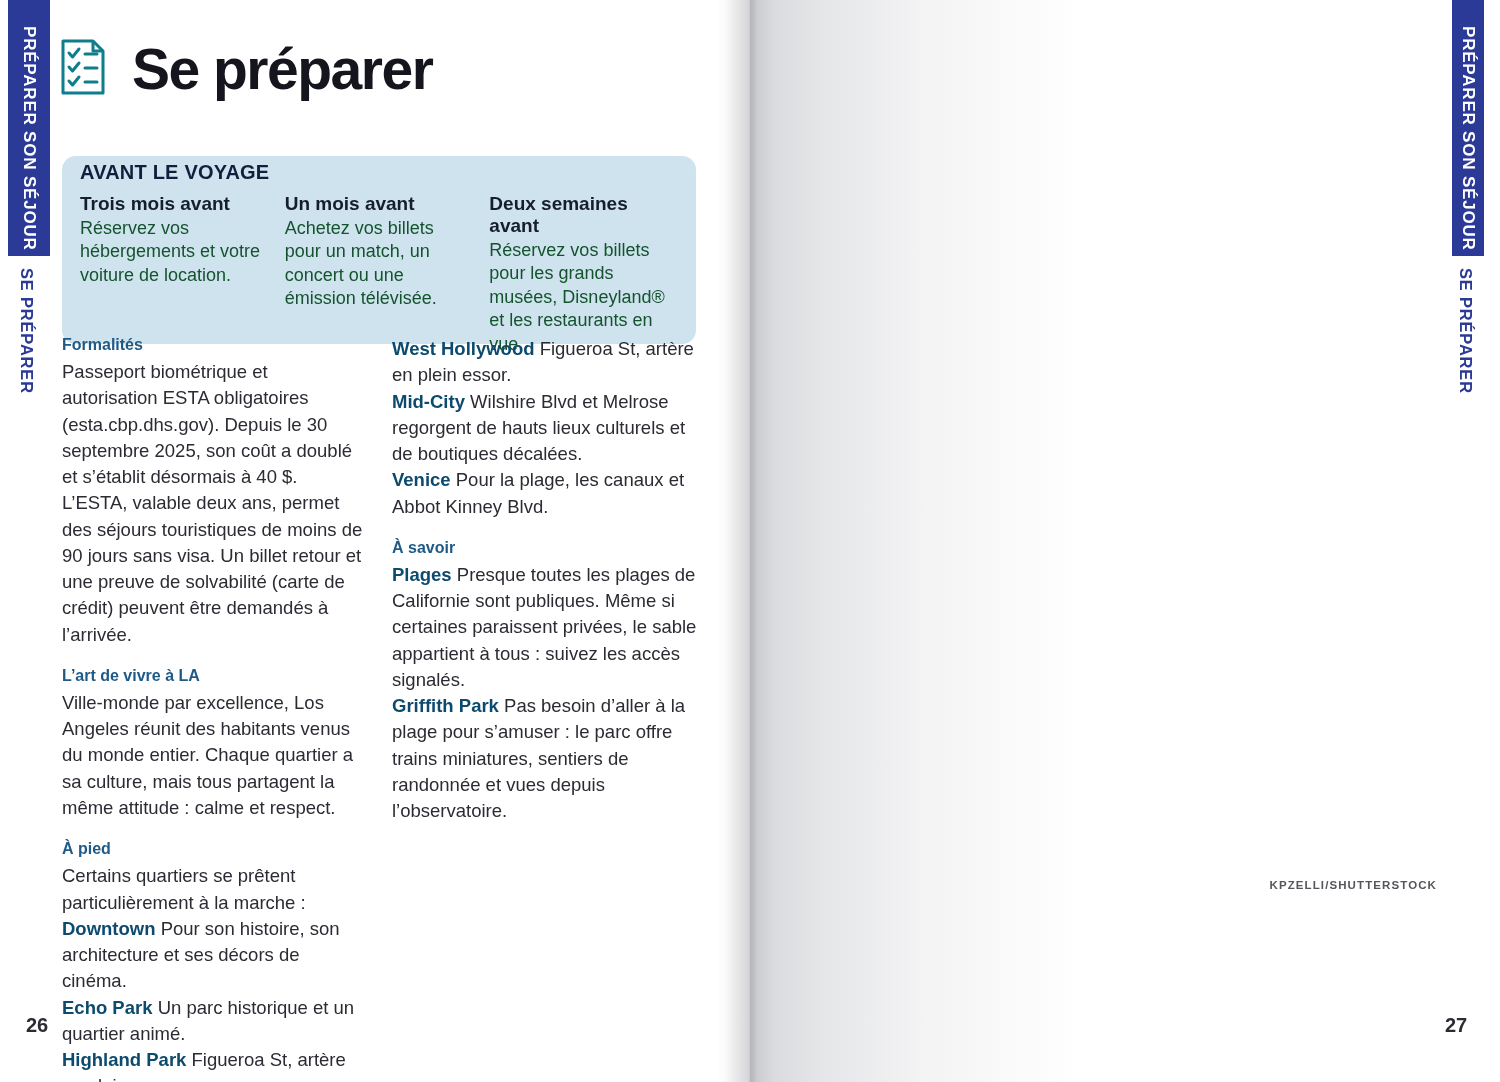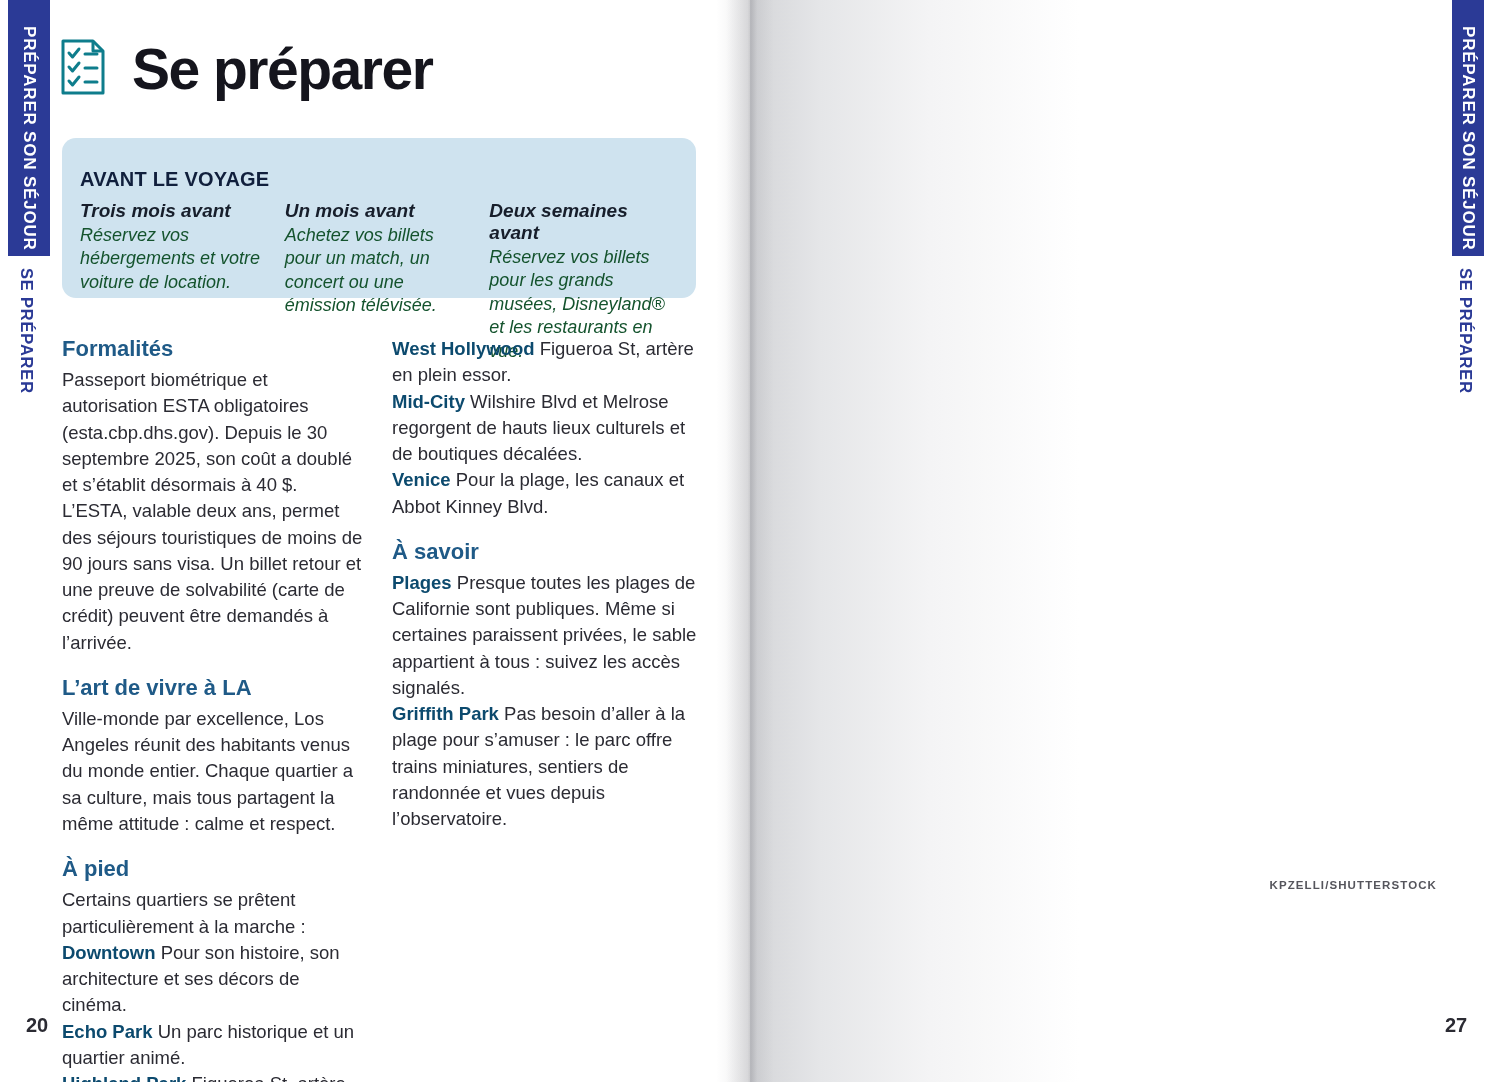--- a/index.html
+++ b/index.html
@@ -22,31 +22,31 @@
   .tab span{writing-mode:vertical-rl;color:#ffffff;font-weight:700;font-size:17px;
     letter-spacing:.8px;padding-top:26px;white-space:nowrap;}
   .subtab{position:absolute;writing-mode:vertical-rl;color:#2b3a96;font-weight:700;
     font-size:16.5px;letter-spacing:.8px;white-space:nowrap;}
   .subtab-left{left:17px;top:268px;}
   .subtab-right{left:706px;top:268px;}
   
   .title-row{position:absolute;left:60px;top:36px;display:flex;align-items:center;gap:26px;}
   .title-row h1{margin:0;font-size:57px;font-weight:800;letter-spacing:-1.5px;color:#15151d;}
   
-  .avant{position:absolute;left:62px;top:138px;width:634px;height:160px;box-sizing:border-box;
-    background:#cfe3ef;border-radius:14px;padding:30px 18px;}
+  .avant{position:absolute;left:62px;top:156px;width:634px;height:188px;box-sizing:border-box;
+    background:#cfe3ef;border-radius:14px;padding:5px 18px;}
   .avant h2{margin:0 0 9px;font-size:20px;font-weight:800;color:#101f3c;letter-spacing:.2px;}
-  .avant-cols{display:flex;gap:16px;font-style:italic;}
+  .avant-cols{display:flex;gap:16px;}
   .avant-col{flex:1;}
   .avant-col h3{margin:0 0 2px;font-size:19px;font-weight:700;color:#171e2b;}
   .avant-col p{margin:0;font-size:18px;line-height:1.3;color:#14532d;}
   
   .body-cols{position:absolute;left:62px;top:336px;width:636px;display:flex;gap:24px;}
   .bcol{width:306px;}
-  .sec-head{margin:19px 0 5px;font-size:22px;font-weight:700;color:#1f5a87;}
+  .sec-head{margin:19px 0 5px;font-size:16px;font-weight:700;color:#1f5a87;}
   .sec-head.first{margin-top:0;}
   .body-cols p{font-size:18.5px;line-height:1.42;color:#2b2b33;margin:0;}
   .body-cols p b{color:#0c4a6e;}
   
   .folio{position:absolute;font-size:20px;font-weight:700;color:#2b2b33;}
   .folio-left{left:26px;top:1014px;}
   .folio-right{left:695px;top:1014px;}
   
   .credit{position:absolute;right:63px;top:879px;font-size:11.5px;letter-spacing:1.1px;color:#55555c;font-weight:bold;}
   
@@ -113,21 +113,21 @@
       <div class="bcol">
         <p><b>West Hollywood</b> Figueroa St, artère en plein essor.</p>
         <p><b>Mid-City</b> Wilshire Blvd et Melrose regorgent de hauts lieux culturels et de boutiques décalées.</p>
         <p><b>Venice</b> Pour la plage, les canaux et Abbot Kinney Blvd.</p>
         <h3 class="sec-head">À savoir</h3>
         <p><b>Plages</b> Presque toutes les plages de Californie sont publiques. Même si certaines paraissent privées, le sable appartient à tous : suivez les accès signalés.</p>
         <p><b>Griffith Park</b> Pas besoin d’aller à la plage pour s’amuser : le parc offre trains miniatures, sentiers de randonnée et vues depuis l’observatoire.</p>
       </div>
     </div>
 
-    <div class="folio folio-left">20</div>
+    <div class="folio folio-left">26</div>
   </div>
 
   <div class="page page-right">
 
     <div class="credit">KPZELLI/SHUTTERSTOCK</div>
 
     <div class="tab tab-right">
       <span>PRÉPARER SON SÉJOUR</span>
     </div>
     <div class="subtab subtab-right">SE PRÉPARER</div>

